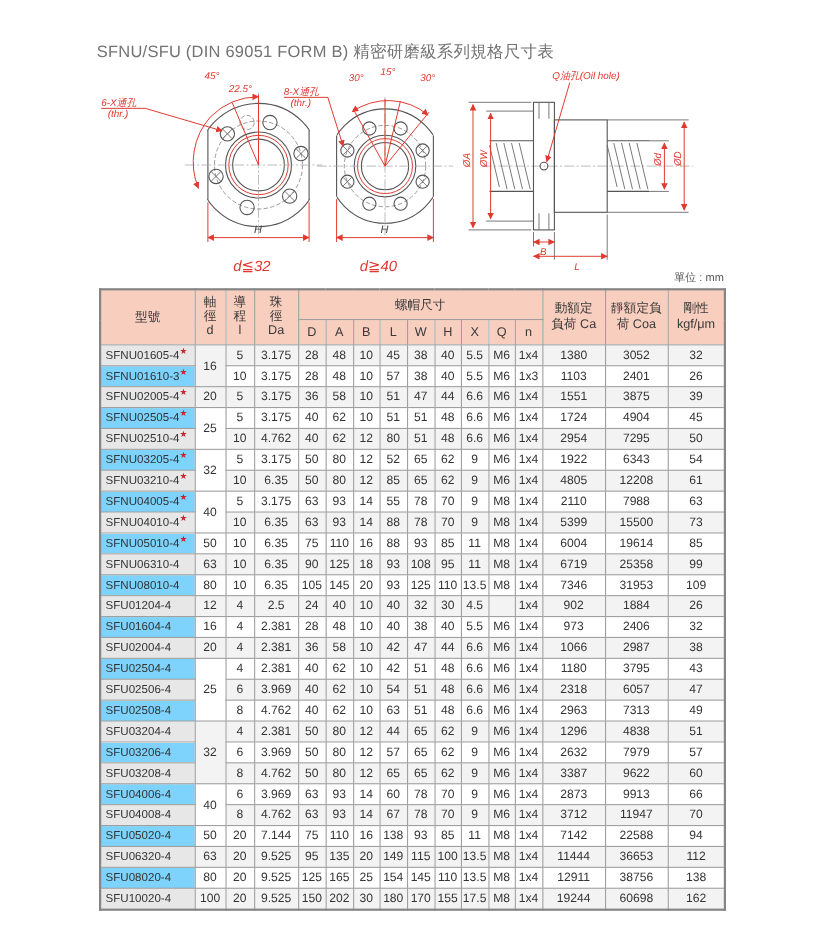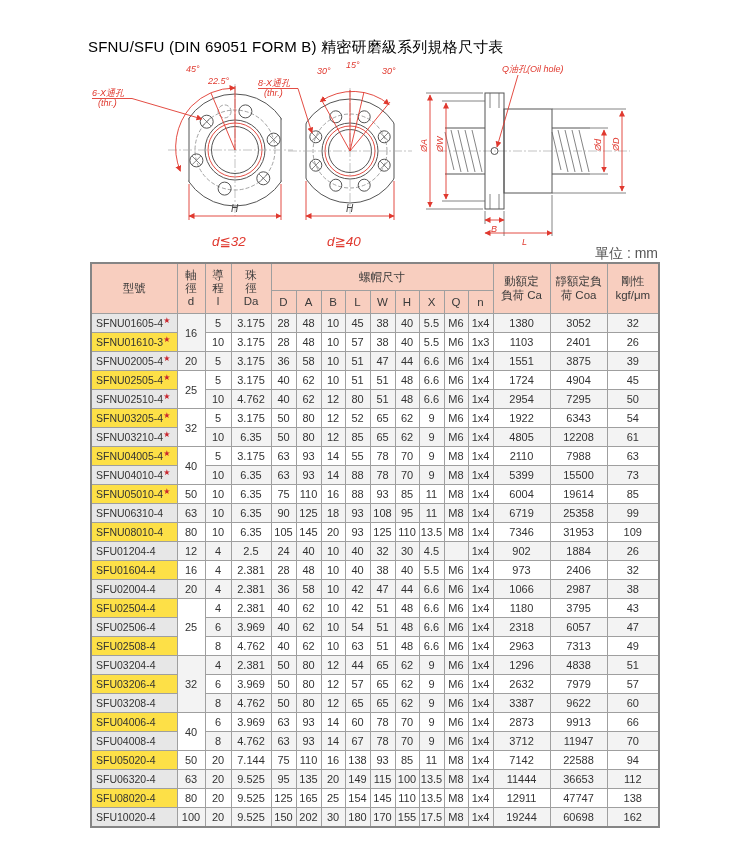--- a/index.html
+++ b/index.html
@@ -1,30 +1,30 @@
 <!DOCTYPE html>
 <html><head>
 <meta charset="utf-8">
 <style>
   html,body{margin:0;padding:0;background:#fff;}
   .page{position:relative;width:750px;height:853px;background:#ffffff;overflow:hidden;
         font-family:"Liberation Sans","DejaVu Sans",sans-serif;color:#333;}
-  .title{position:absolute;left:88px;top:38px;font-size:15px;color:#000000;letter-spacing:0.2px;}
+  .title{position:absolute;left:88px;top:38px;font-size:15px;color:#737373;letter-spacing:0.2px;}
   .drawing-wrap{position:absolute;left:90px;top:56px;width:580px;height:200px;font-style:italic;}
-  .unit-label{position:absolute;left:90px;top:245px;width:568px;text-align:right;font-size:14px;color:#555;}
+  .unit-label{position:absolute;left:90px;top:245px;width:568px;text-align:right;font-size:10px;color:#555;}
   table.spec{position:absolute;left:90px;top:262px;width:568px;border-collapse:collapse;
              table-layout:fixed;border:2px solid #858585;font-size:11px;}
   table.spec th,table.spec td{border:1px solid #9f9f9f;text-align:center;padding:0;overflow:hidden;}
   table.spec th{background:#f8cebf;font-weight:normal;font-size:11.5px;color:#3a3a3a;}
   table.spec thead tr:first-child th{height:26px;}
   table.spec thead tr:last-child th{height:22px;}
   .th-multi{white-space:pre-line;line-height:1.15;padding:2px 0;}
   table.spec td{height:18px;line-height:18px;font-size:11px;color:#333;}
   table.spec tbody tr:nth-child(odd) td{background:#f3f3f3;}
-  table.spec td.model{text-align:left;padding-left:4px;background:#fde047;font-size:10.5px;white-space:nowrap;}
+  table.spec td.model{text-align:left;padding-left:4px;background:#7dd3fc;font-size:10.5px;white-space:nowrap;}
   table.spec tbody tr:nth-child(odd) td.model{background:#e7e7e7;}
   sup.star{color:#c9252d;font-size:8px;vertical-align:super;line-height:0;}
   
   .ln{stroke:#555;fill:none;stroke-width:1;}
   .lnthin{stroke:#666;fill:none;stroke-width:0.8;}
   .cl{stroke:#a9a9a9;fill:none;stroke-width:0.7;stroke-dasharray:9 2 2 2;}
   .bc{stroke:#8c8c8c;fill:none;stroke-width:0.8;stroke-dasharray:4 2;}
   .red{stroke:#e0392f;fill:none;stroke-width:0.9;}
   .redtxt{fill:#e0392f;font-size:9px;}
   .dimtxt{fill:#444;font-size:10px;}
@@ -711,21 +711,21 @@
           <td>125</td>
           <td>165</td>
           <td>25</td>
           <td>154</td>
           <td>145</td>
           <td>110</td>
           <td>13.5</td>
           <td>M8</td>
           <td>1x4</td>
           <td>12911</td>
-          <td>47747</td>
+          <td>38756</td>
           <td>138</td>
         </tr>
         <tr>
           <td class="model">SFU10020-4</td>
           <td>100</td>
           <td>20</td>
           <td>9.525</td>
           <td>150</td>
           <td>202</td>
           <td>30</td>

